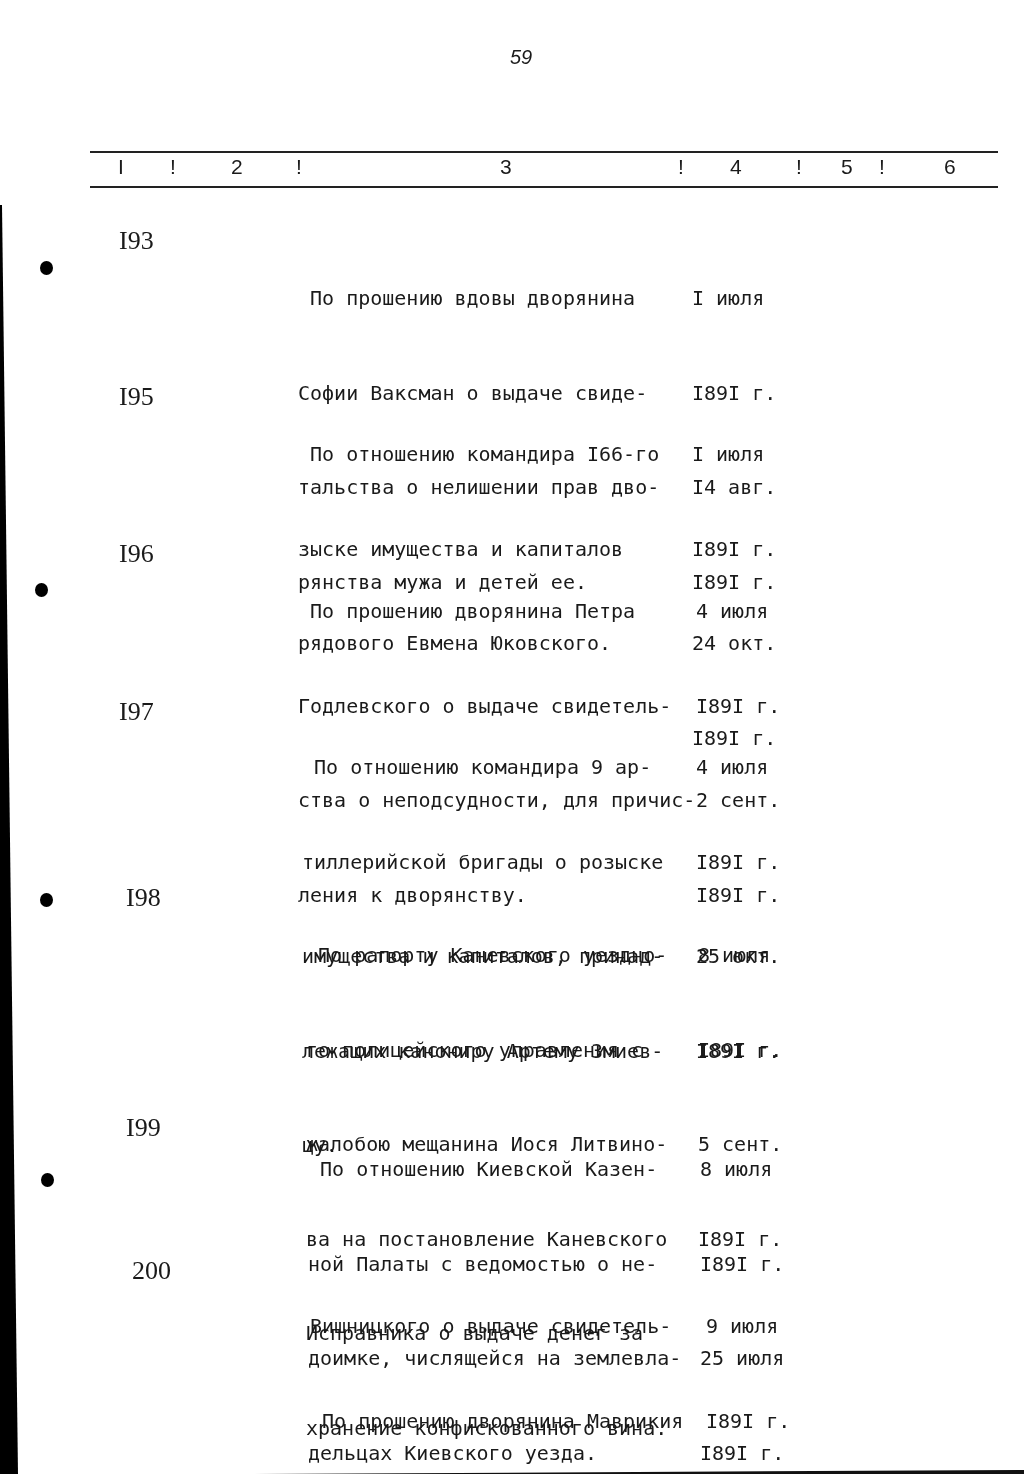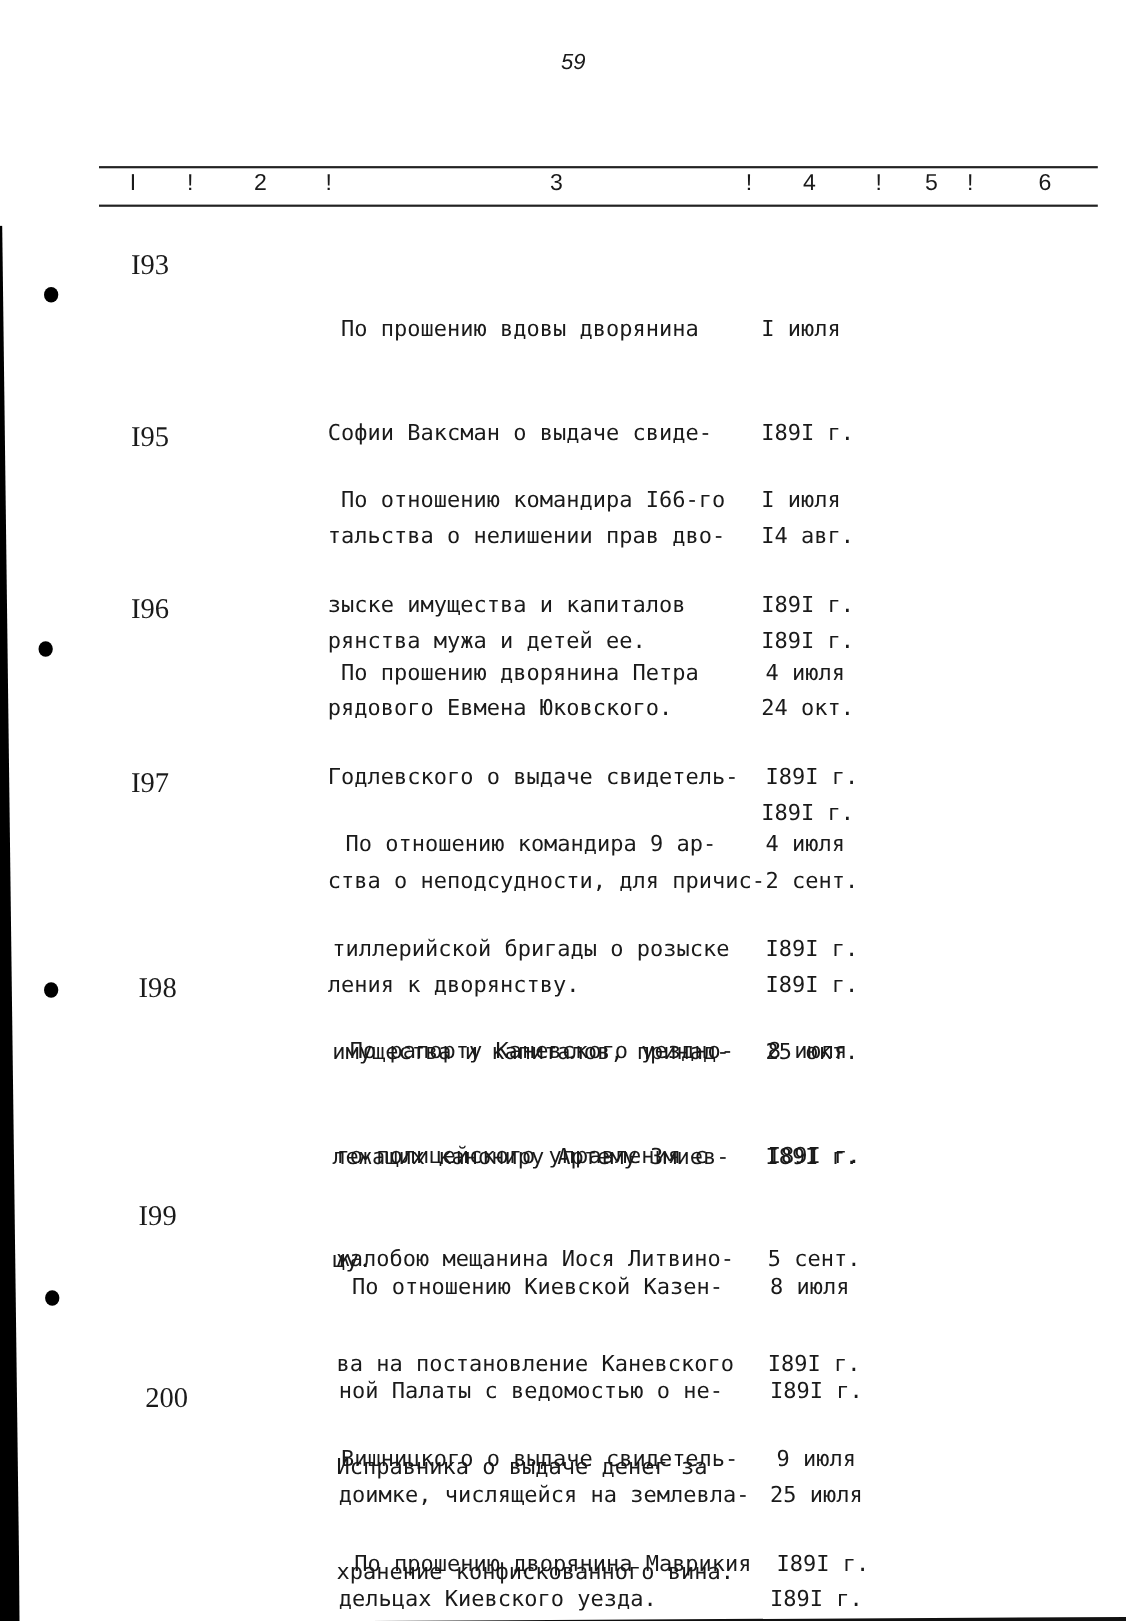--- a/index.html
+++ b/index.html
@@ -156,21 +156,21 @@
   </div>
   <div class="entry-dates" style="left:698px">
     <span class="line">8 июля</span>
     <span class="line">I89I г.</span>
     <span class="line">5 сент.</span>
     <span class="line">I89I г.</span>
   </div>
 </div>
 
 <div class="entry" style="top:1091px">
-  <div class="entry-num" style="left:114px;top:0">I99</div>
+  <div class="entry-num" style="left:114px;top:22px">I99</div>
   <div class="entry-text" style="left:308px">
     <span class="line"> По отношению Киевской Казен-</span>
     <span class="line">ной Палаты с ведомостью о не-</span>
     <span class="line">доимке, числящейся на землевла-</span>
     <span class="line">дельцах Киевского уезда.</span>
   </div>
   <div class="entry-dates" style="left:700px">
     <span class="line">8 июля</span>
     <span class="line">I89I г.</span>
     <span class="line">25 июля</span>

